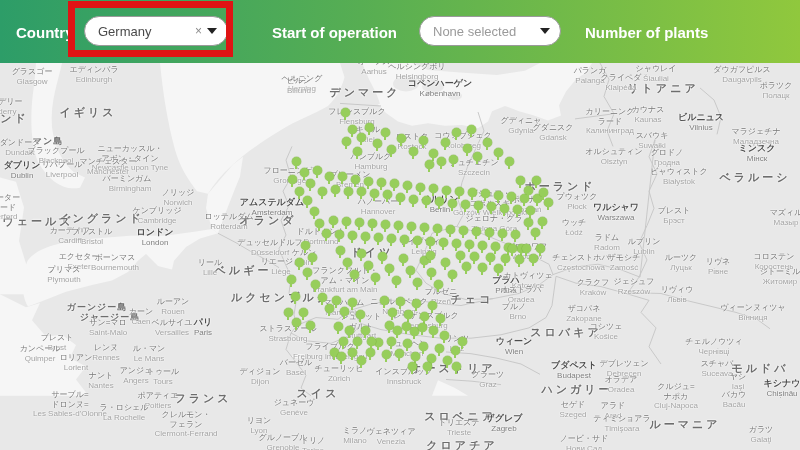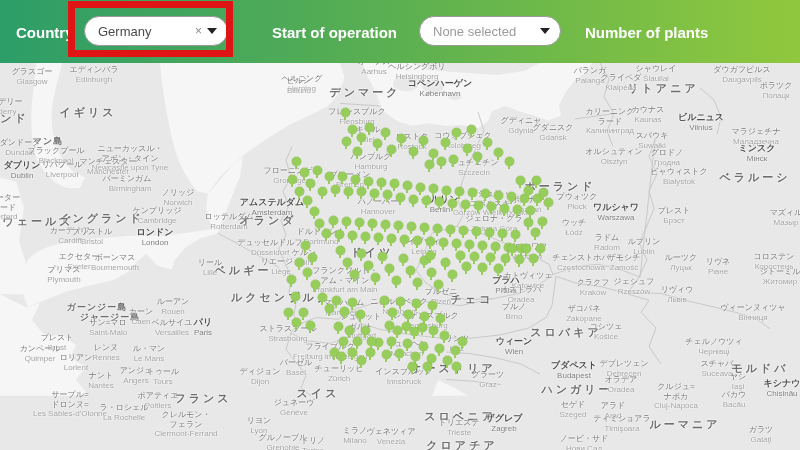--- a/index.html
+++ b/index.html
@@ -585,21 +585,21 @@
           <span class="en">Zakopane</span>
         </div>
         <div class="lbl t-c" style="left: 528px; top: 218px;">
           <span class="jp">カトヴィツェ</span>
           <span class="en">Katowice</span>
         </div>
         <div class="lbl t-c" style="left: 521px; top: 232px;">
           <span class="jp">オストラバ</span>
           <span class="en">Oradea</span>
         </div>
-        <div class="lbl t-c" style="left: 514px; top: 249px;">
+        <div class="lbl t-c" style="left: 514px; top: 249px; text-align: right;">
           <span class="jp">ブルノ</span>
           <span class="en">Brno</span>
         </div>
         <div class="lbl t-c" style="left: 441px; top: 234px;">
           <span class="jp">プルゼニ</span>
           <span class="en">Plzeň</span>
         </div>
         <div class="lbl t-c" style="left: 606px; top: 269px;">
           <span class="jp">コシツェ</span>
           <span class="en">Košice</span>

